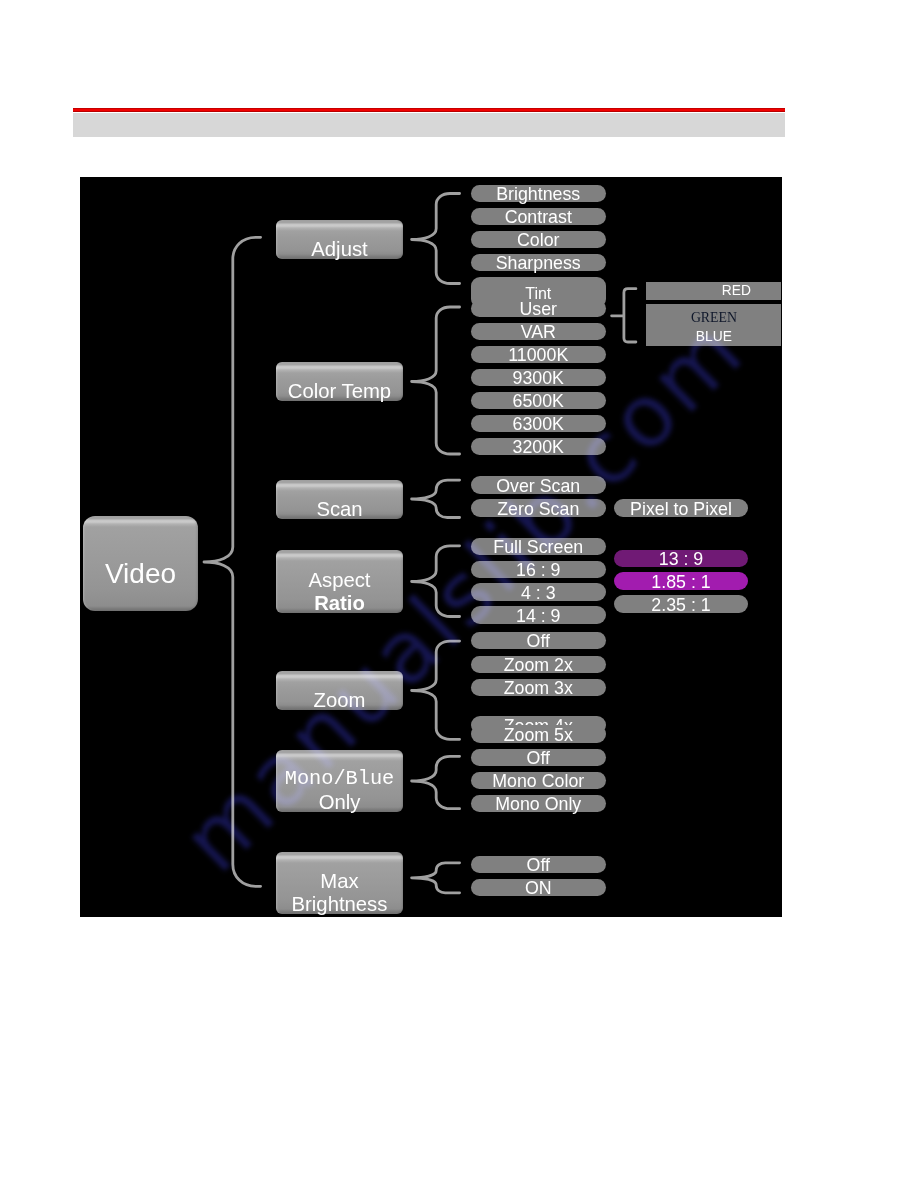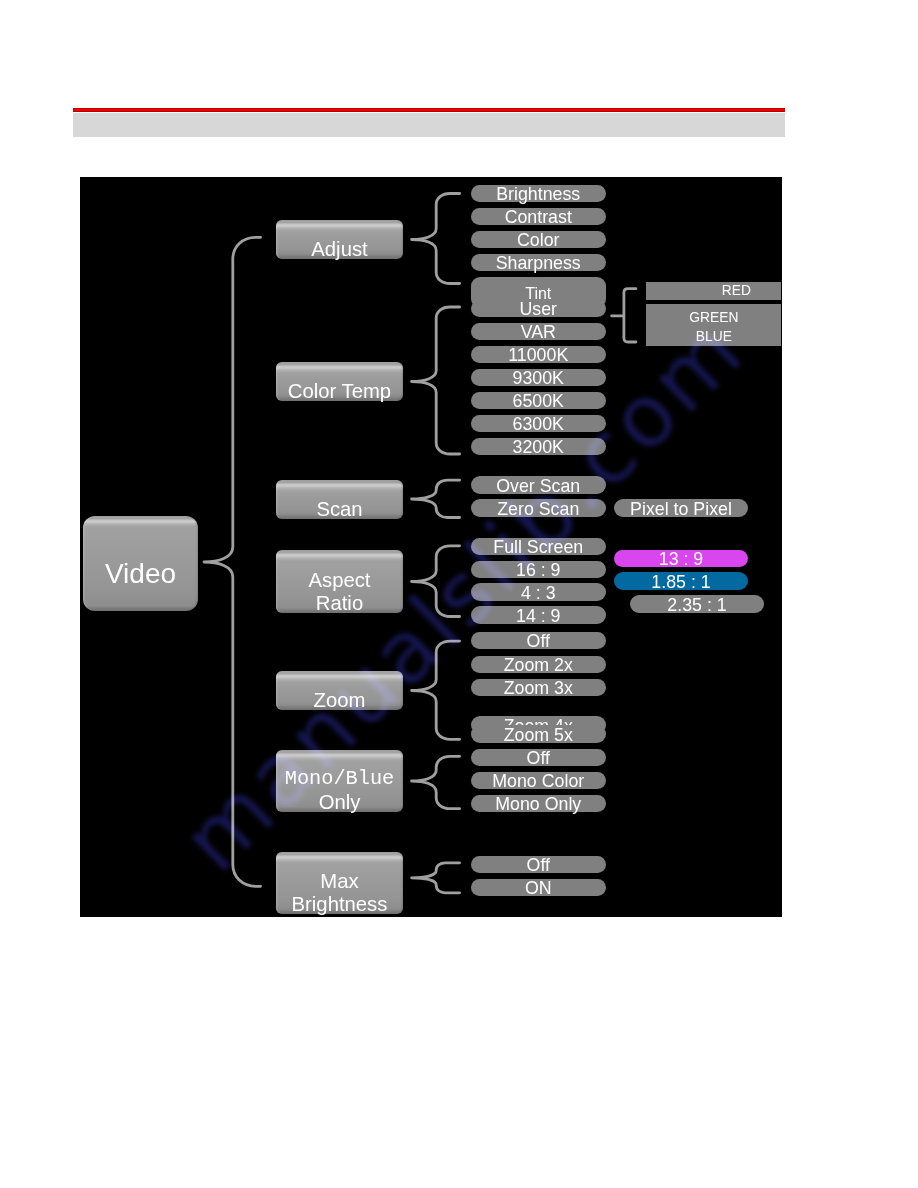--- a/index.html
+++ b/index.html
@@ -91,21 +91,21 @@
           <span style="display: block;">Scan</span>
         </div>
         <div class="pill" style="left: 390.5px; top: 299.2px; width: 135.5px; height: 17.4px; font-size: 17.8px; background: rgb(128, 128, 128); color: rgb(255, 255, 255);">
           <span>Over Scan</span>
         </div>
         <div class="pill" style="left: 390.5px; top: 322.2px; width: 135.5px; height: 17.4px; font-size: 17.8px; background: rgb(128, 128, 128); color: rgb(255, 255, 255);">
           <span>Zero Scan</span>
         </div>
         <div class="node" style="left: 196px; top: 373px; width: 127px; height: 63px; font-size: 20.3px; background: linear-gradient(rgb(159, 159, 159) 0px, rgb(164, 164, 164) 2.5px, rgb(198, 198, 198) 4.5px, rgb(203, 203, 203) 6px, rgb(178, 178, 178) 8px, rgb(161, 161, 161) 11px, rgb(155, 155, 155) 28.35px, rgb(148, 148, 148) 49.14px, rgb(141, 141, 141) 58px, rgb(124, 124, 124) 60.5px, rgb(111, 111, 111) 63px); box-shadow: rgba(255, 255, 255, 0.45) 2px 0px 3px -2px inset, rgba(0, 0, 0, 0.3) -2px 0px 3px -2px inset, rgba(0, 0, 0, 0.65) 0px 1px 2px; color: rgb(255, 255, 255);">
           <span style="display: block;">Aspect</span>
-          <span style="display: block;">Ratio</span>
+          <span style="display: block; font-weight: bold;">Ratio</span>
         </div>
         <div class="pill" style="left: 390.5px; top: 360.7px; width: 135.5px; height: 17.4px; font-size: 17.8px; background: rgb(128, 128, 128); color: rgb(255, 255, 255);">
           <span>Full Screen</span>
         </div>
         <div class="pill" style="left: 390.5px; top: 383.7px; width: 135.5px; height: 17.4px; font-size: 17.8px; background: rgb(128, 128, 128); color: rgb(255, 255, 255);">
           <span>16 : 9</span>
         </div>
         <div class="pill" style="left: 390.5px; top: 406.2px; width: 135.5px; height: 17.4px; font-size: 17.8px; background: rgb(128, 128, 128); color: rgb(255, 255, 255);">
           <span>4 : 3</span>
         </div>
@@ -149,33 +149,33 @@
         </div>
         <div class="pill" style="left: 390.5px; top: 678.7px; width: 135.5px; height: 17.4px; font-size: 17.8px; background: rgb(128, 128, 128); color: rgb(255, 255, 255);">
           <span>Off</span>
         </div>
         <div class="pill" style="left: 390.5px; top: 701.7px; width: 135.5px; height: 17.4px; font-size: 17.8px; background: rgb(128, 128, 128); color: rgb(255, 255, 255);">
           <span>ON</span>
         </div>
         <div class="rgbbox" style="left: 566.4px; top: 104.6px; width: 135px; height: 18.8px; font-size: 13.8px; background: rgb(128, 128, 128); color: rgb(255, 255, 255); padding-left: 45px;">
           <span>RED</span>
         </div>
-        <div class="rgbbox" style="left: 566.4px; top: 127.2px; width: 135px; height: 27px; font-size: 13.8px; background: rgb(128, 128, 128); color: #ffffff;">
+        <div class="rgbbox" style="left: 566.4px; top: 127.2px; width: 135px; height: 27px; font-size: 13.8px; background: rgb(128, 128, 128); color: #0f172a; font-family: Liberation Serif, serif;">
           <span>GREEN</span>
         </div>
         <div class="rgbbox" style="left: 566.4px; top: 150.1px; width: 135px; height: 18.8px; font-size: 13.8px; background: rgb(128, 128, 128); color: rgb(255, 255, 255);">
           <span>BLUE</span>
         </div>
         <div class="pill" style="left: 534px; top: 322.2px; width: 134px; height: 17.4px; font-size: 17.8px; background: rgb(128, 128, 128); color: rgb(255, 255, 255);">
           <span>Pixel to Pixel</span>
         </div>
-        <div class="pill" style="left: 534px; top: 372.7px; width: 134px; height: 17.4px; font-size: 17.8px; background: #d946ef; color: rgb(255, 255, 255);">
+        <div class="pill" style="left: 534px; top: 372.7px; width: 134px; height: 17.4px; font-size: 17.8px; background: #701a75; color: rgb(255, 255, 255);">
           <span>13 : 9</span>
         </div>
-        <div class="pill" style="left: 534px; top: 395.2px; width: 134px; height: 17.4px; font-size: 17.8px; background: #0369a1; color: rgb(255, 255, 255);">
+        <div class="pill" style="left: 534px; top: 395.2px; width: 134px; height: 17.4px; font-size: 17.8px; background: #a21caf; color: rgb(255, 255, 255);">
           <span>1.85 : 1</span>
         </div>
-        <div class="pill" style="left: 534px; top: 418.2px; width: 134px; height: 17.4px; font-size: 17.8px; background: rgb(128, 128, 128); color: rgb(255, 255, 255); margin-left: 16px;">
+        <div class="pill" style="left: 534px; top: 418.2px; width: 134px; height: 17.4px; font-size: 17.8px; background: rgb(128, 128, 128); color: rgb(255, 255, 255);">
           <span>2.35 : 1</span>
         </div>
       </div>
   </div>
 </div>
 
 </body></html>

